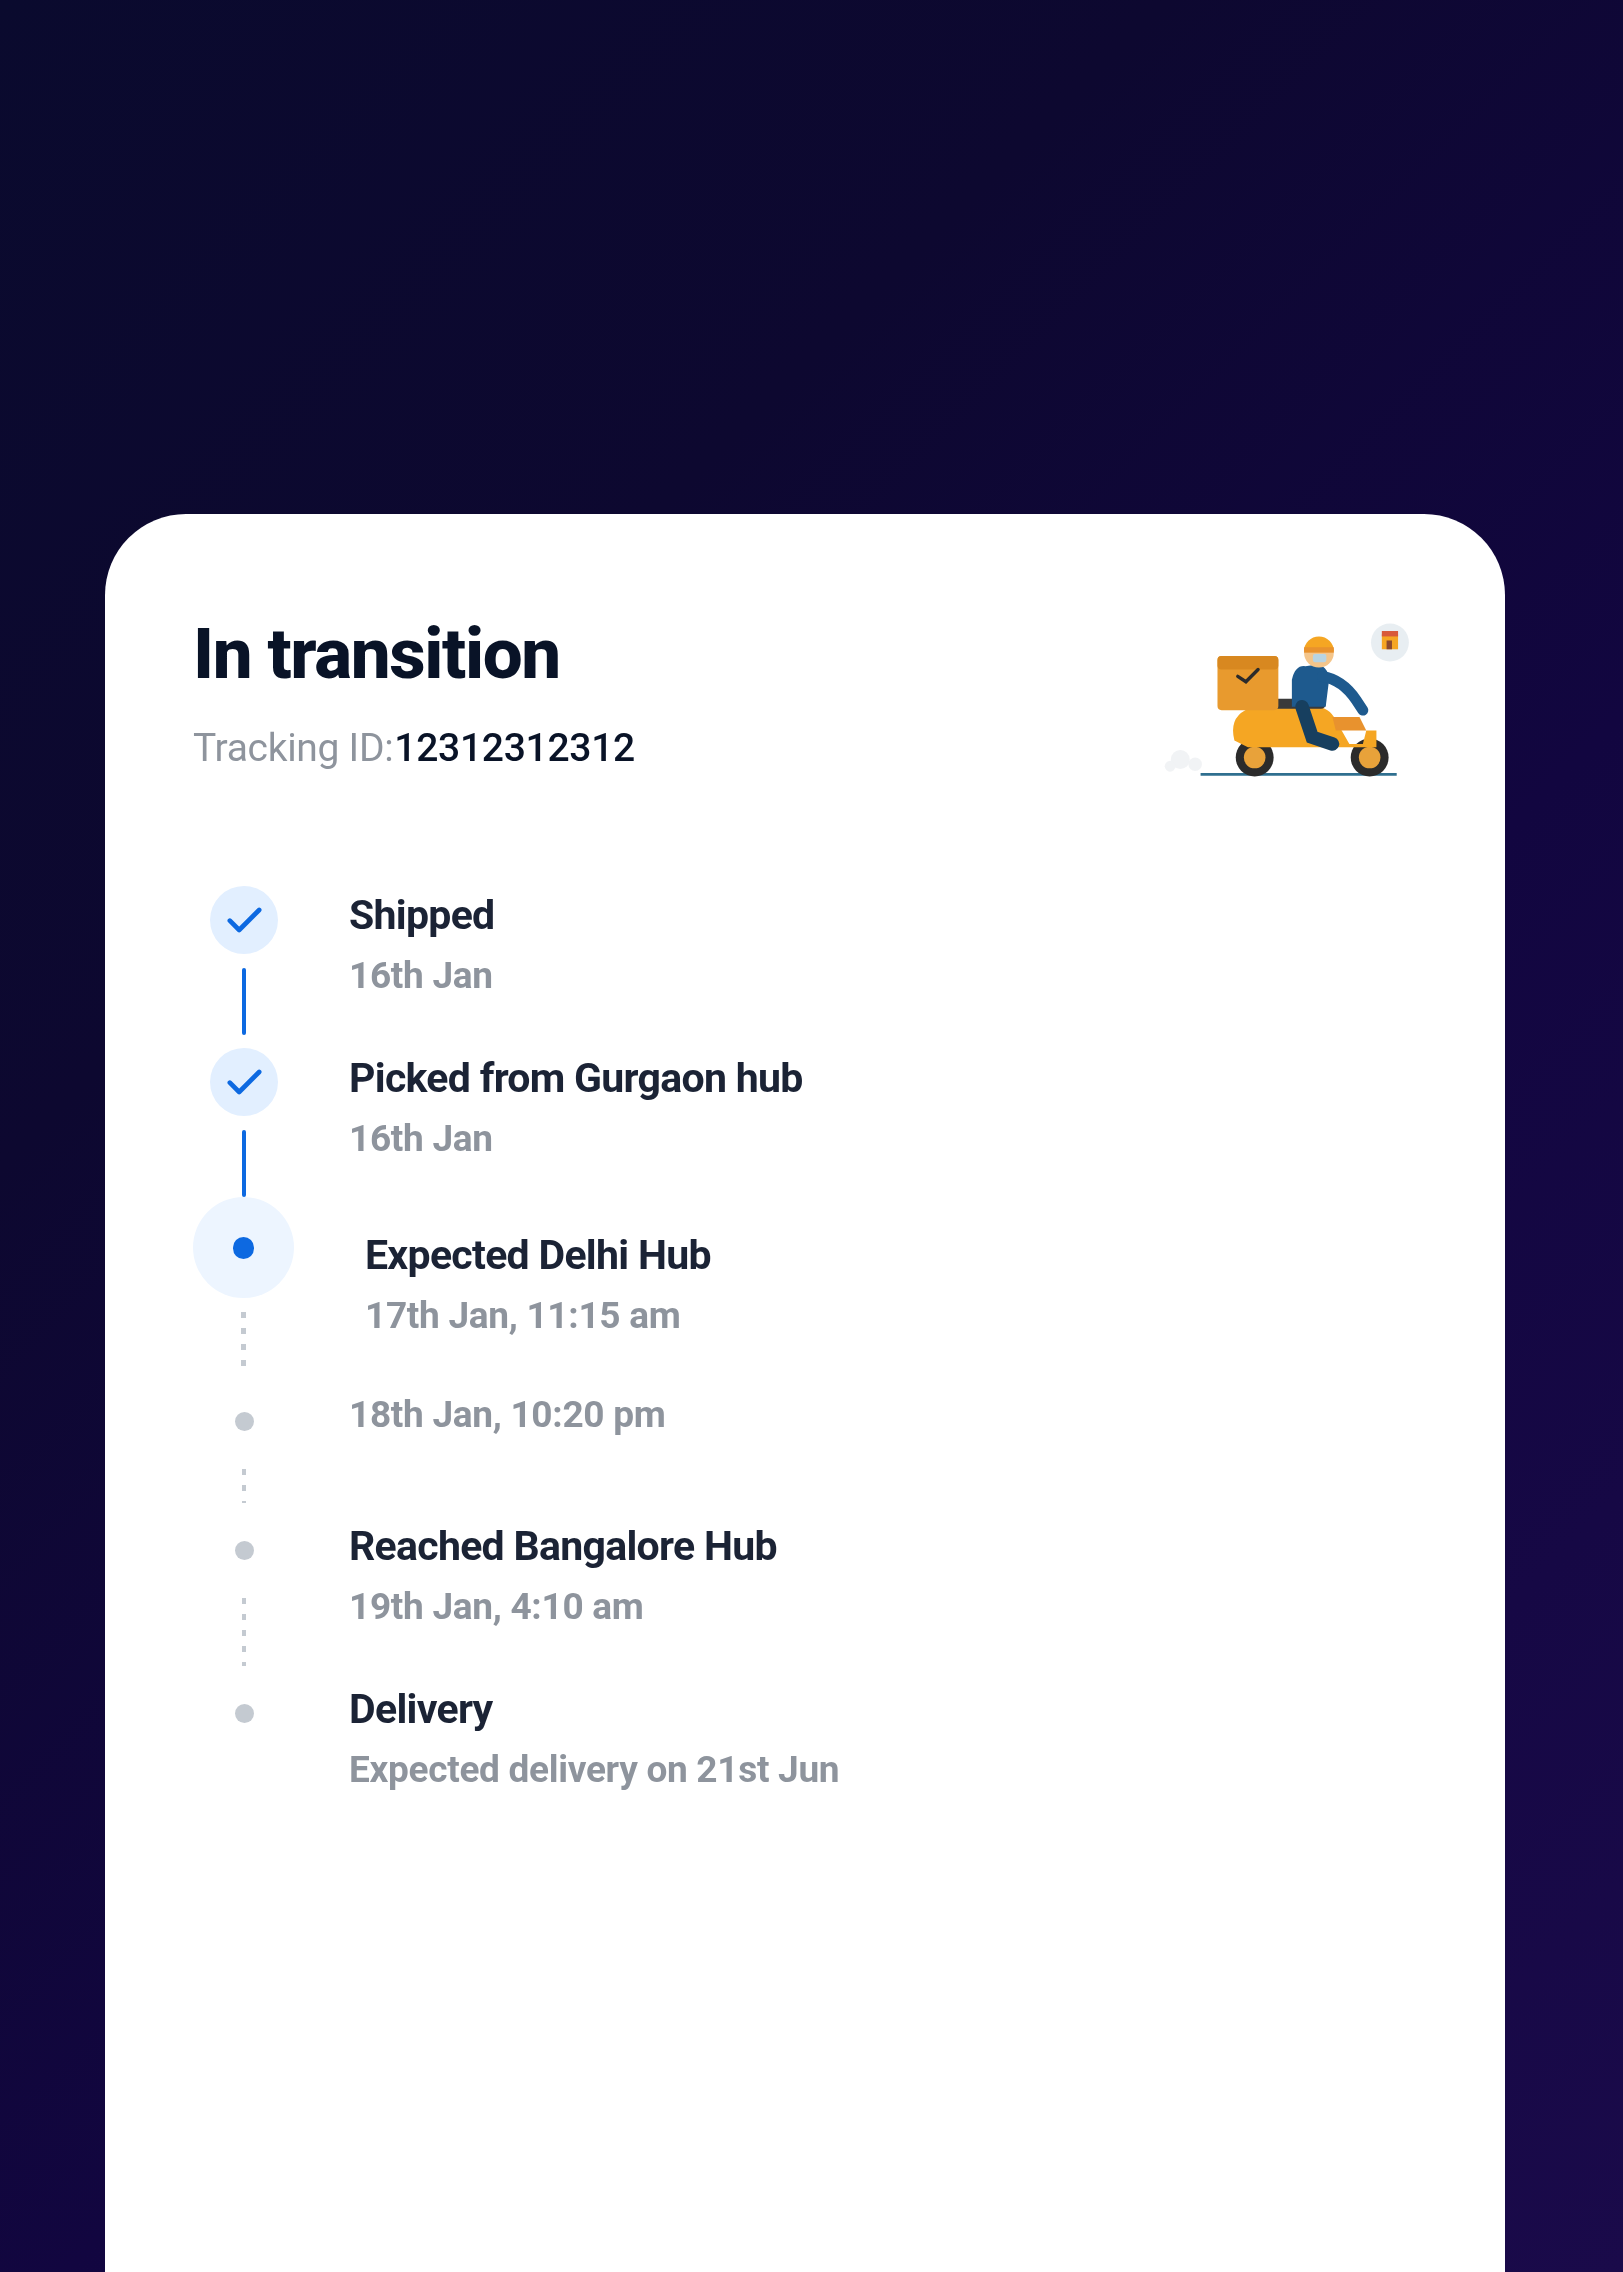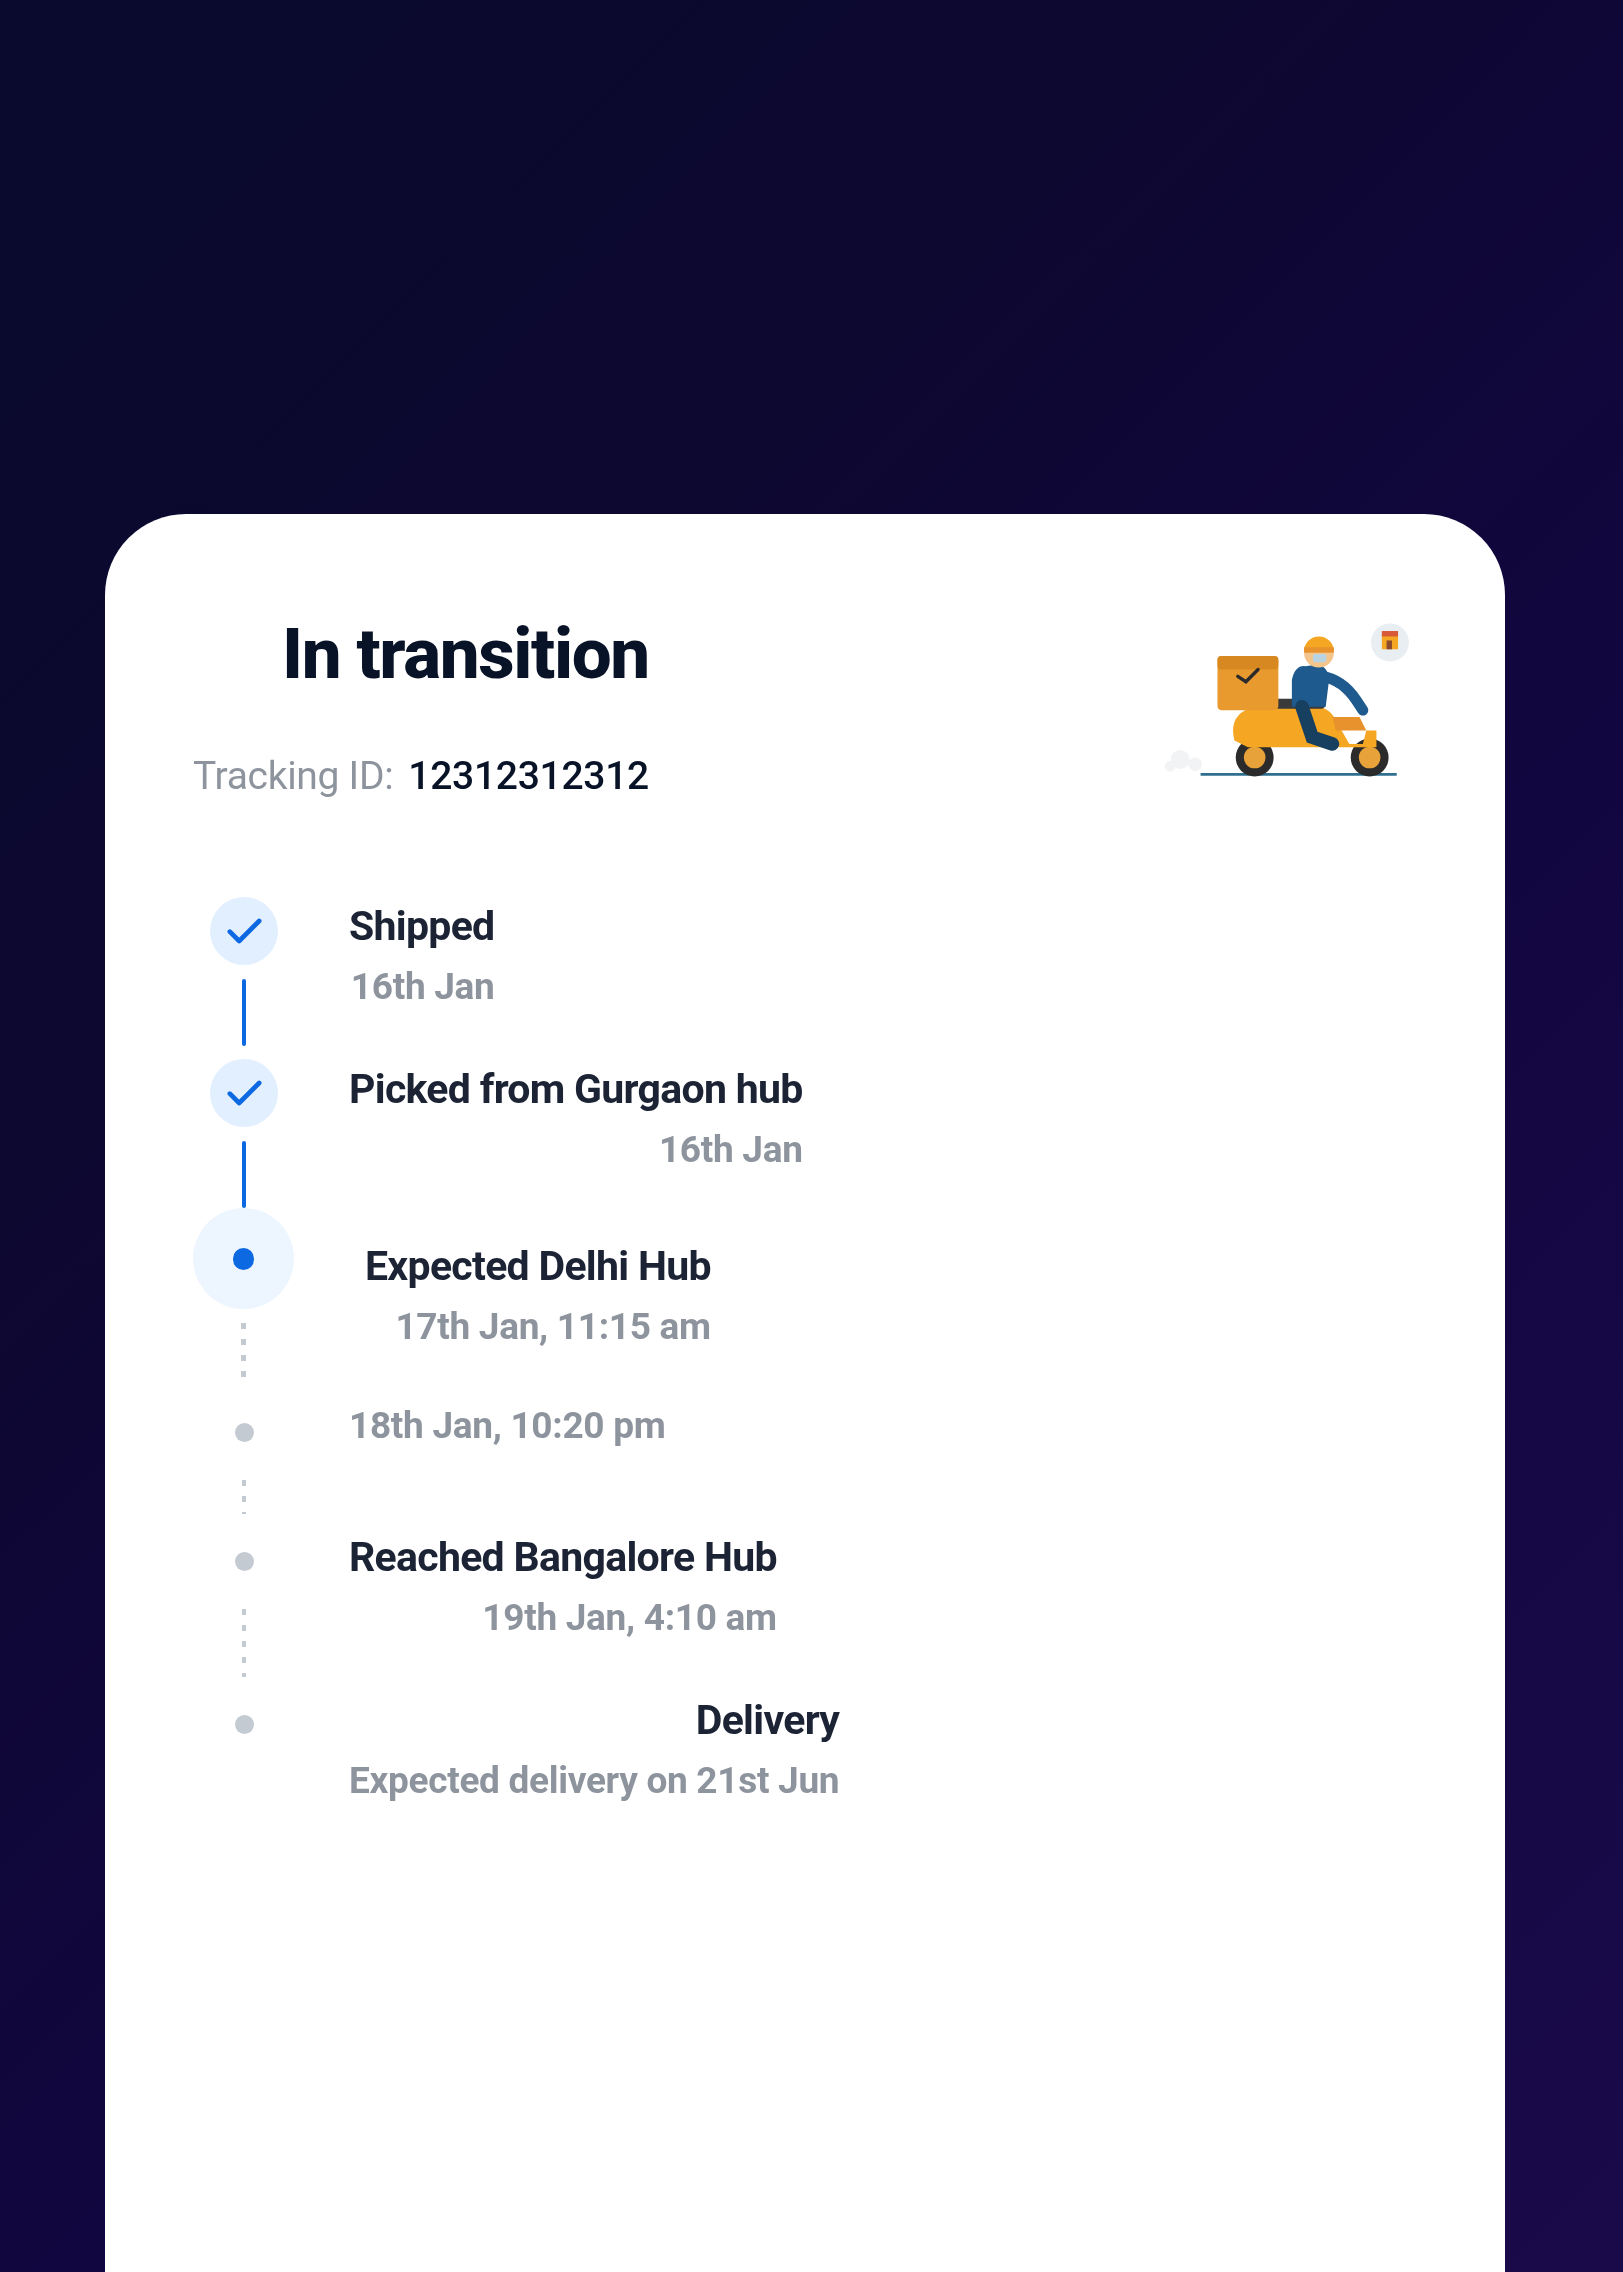--- a/index.html
+++ b/index.html
@@ -19,21 +19,20 @@
     
     .card {
       position: absolute;
       left: 105px;
       top: 514px;
       width: 1400px;
       height: 1759px;
       background: #ffffff;
       border-radius: 81px 81px 0 0;
       padding: 98px 88px 0 88px;
-      text-align: right;
     }
     
     .header {
       display: flex;
       justify-content: space-between;
       align-items: flex-start;
       margin-bottom: 98px;
     }
     
     .header-text {
@@ -44,25 +43,24 @@
     
     .title {
       font-size: 71px;
       font-weight: 800;
       color: #091327;
       letter-spacing: -1.4px;
     }
     
     .tracking-row {
       display: flex;
-      gap: 15px;
+      gap: 1px;
       align-items: baseline;
       font-size: 39px;
       letter-spacing: -0.3px;
-      margin-top: 28px;
     }
     
     .tracking-label {
       color: #8e949d;
       font-weight: 400;
     }
     
     .tracking-id {
       color: #091327;
       font-weight: 500;

